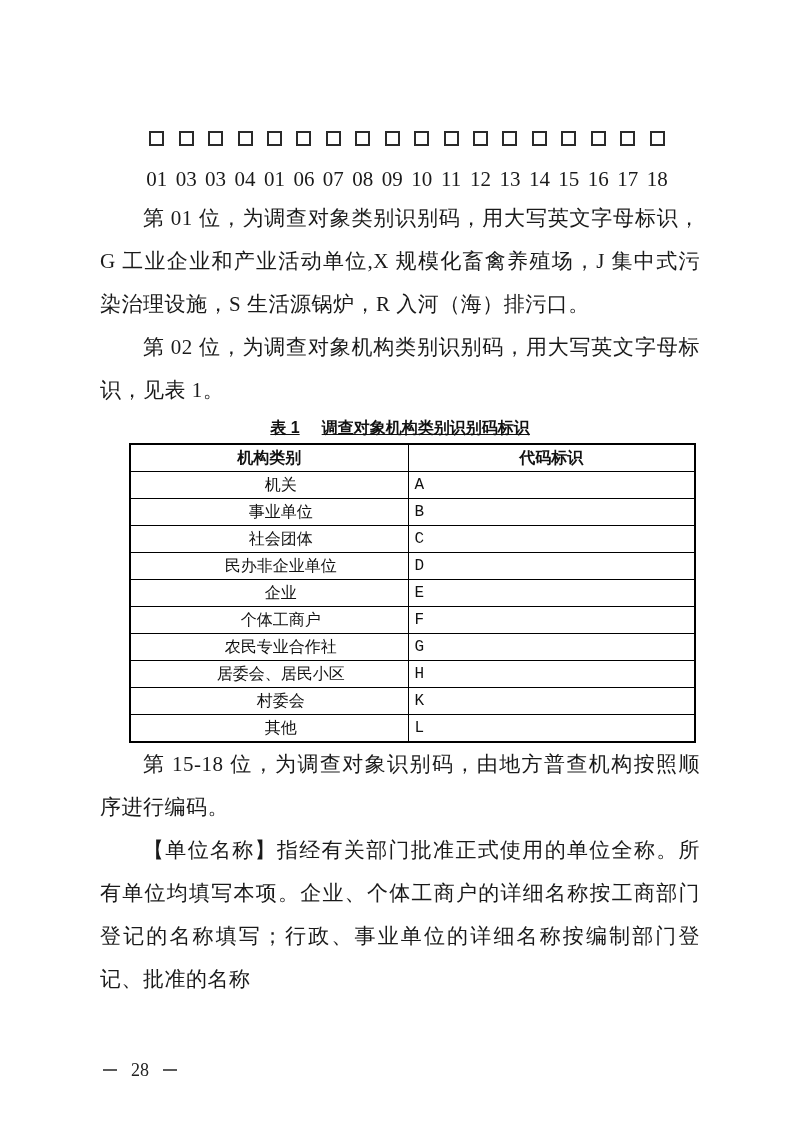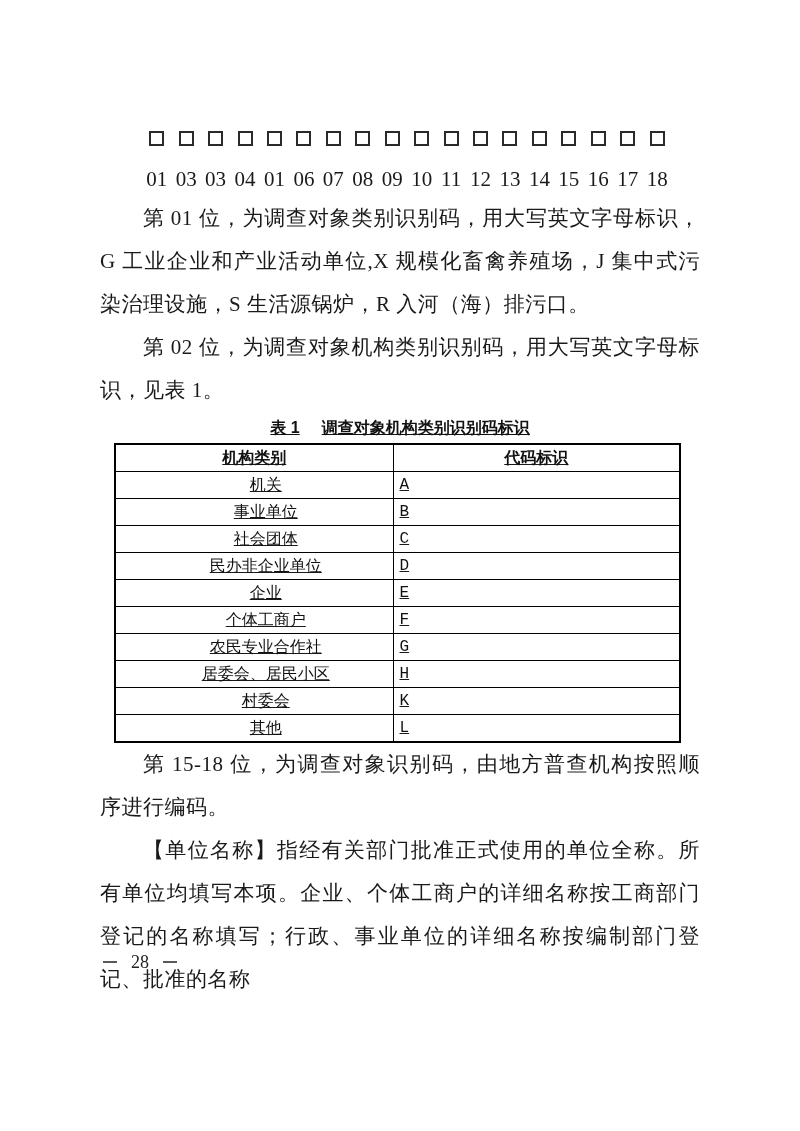--- a/index.html
+++ b/index.html
@@ -36,44 +36,43 @@
   
   .caption {
     height: 31px; line-height: 31px; text-align: center;
     font-family: "Liberation Sans", "DejaVu Sans", sans-serif;
     font-weight: bold; font-size: 16px; color: #111; text-decoration: underline;
   }
   .cap-gap { display: inline-block; width: 22px; }
 
   
   table.orgtab {
-    margin-left: 14px; width: 565px;
+    margin-left: 29px; width: 565px;
     border-collapse: collapse; table-layout: fixed;
     font-family: "Liberation Sans", "DejaVu Sans", sans-serif;
-    text-decoration: underline;
   }
   table.orgtab th, table.orgtab td { border: 1px solid #000; }
   table.orgtab { border: 2px solid #000; }
   table.orgtab th {
     height: 26px; font-size: 16px; font-weight: bold;
     text-align: center; padding: 0; color: #111;
   }
   table.orgtab td { height: 26px; font-size: 16px; font-weight: normal; color: #111; }
   td.cat { padding: 0 0 0 23px; text-align: center; }
   td.code {
     padding: 0 0 0 6px; text-align: left;
     font-family: "Liberation Mono", "DejaVu Sans Mono", monospace;
     font-size: 15px;
   }
   col.c1 { width: 278px; }
   col.c2 { width: 287px; }
 
   
   .footer {
-    position: absolute; left: 103px; top: 952px;
+    position: absolute; left: 103px; top: 1060px;
     display: flex; align-items: center; gap: 14px;
     height: 20px;
   }
   .dash { display: inline-block; width: 14px; height: 2px; background: #5a5a5a; }
   .pagenum { font-size: 18px; line-height: 20px; color: #222; }
 </style>
 </head>
 <body>
 
 <div class="page">

